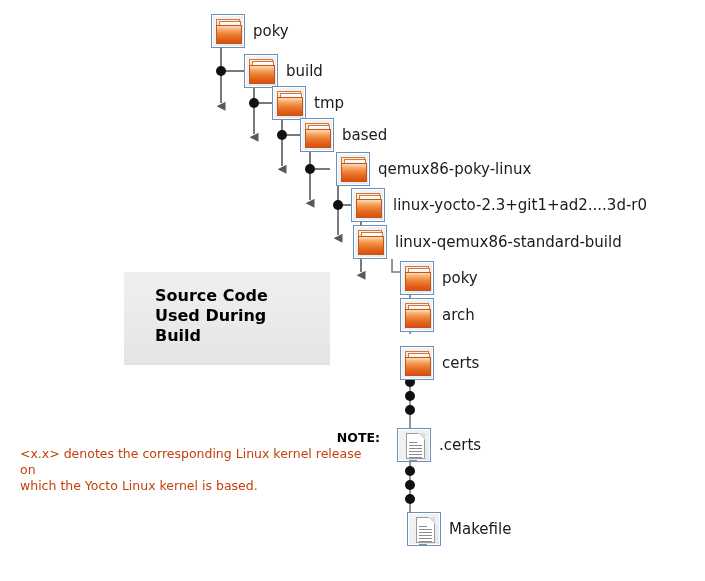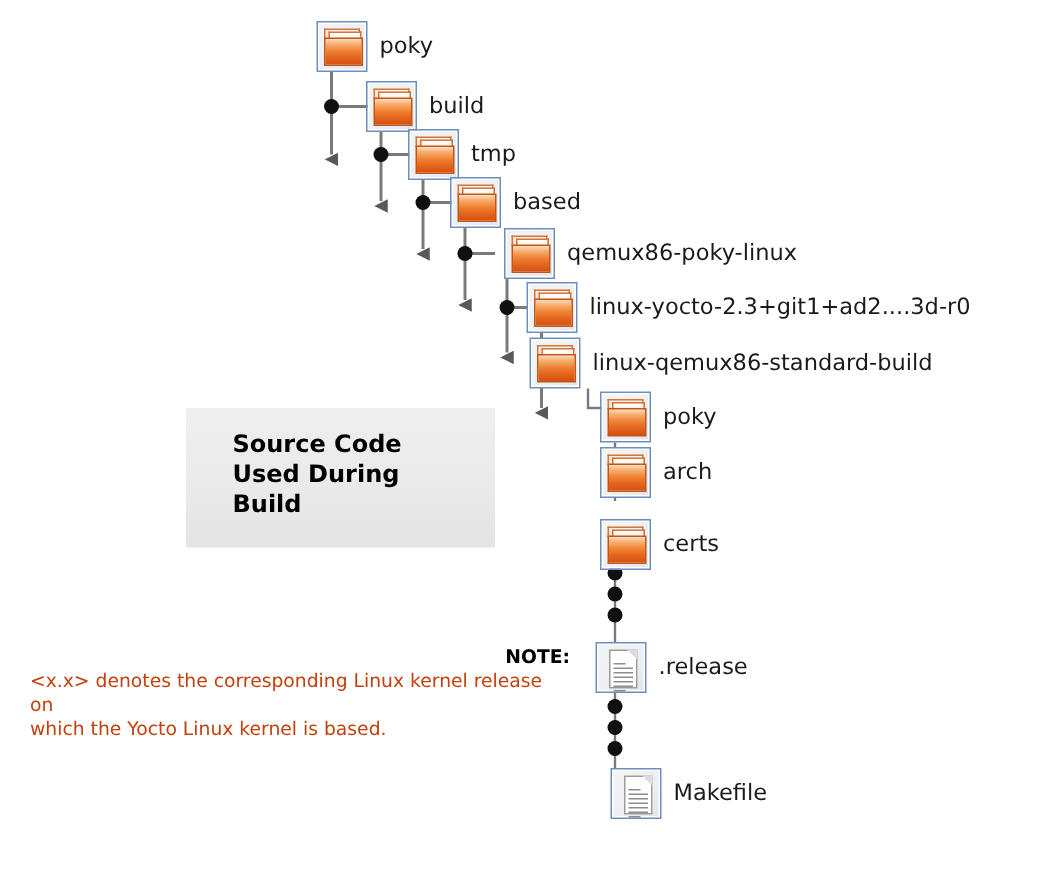--- a/index.html
+++ b/index.html
@@ -356,21 +356,21 @@
           <i class="short"></i>
             <i></i>
             <i></i>
             <i></i>
             <i></i>
             <i></i>
             <i class="short"></i>
         </div>
       </div>
     </div>
-    <div class="node-label">.release</div>
+    <div class="node-label">.certs</div>
   </div>
 
   <div class="node" style="left:407px; top:512px;">
     <div class="file-icon">
       <div class="page">
         <div class="fold"></div>
         <div class="lines">
           <i class="short"></i>
             <i></i>
             <i></i>

